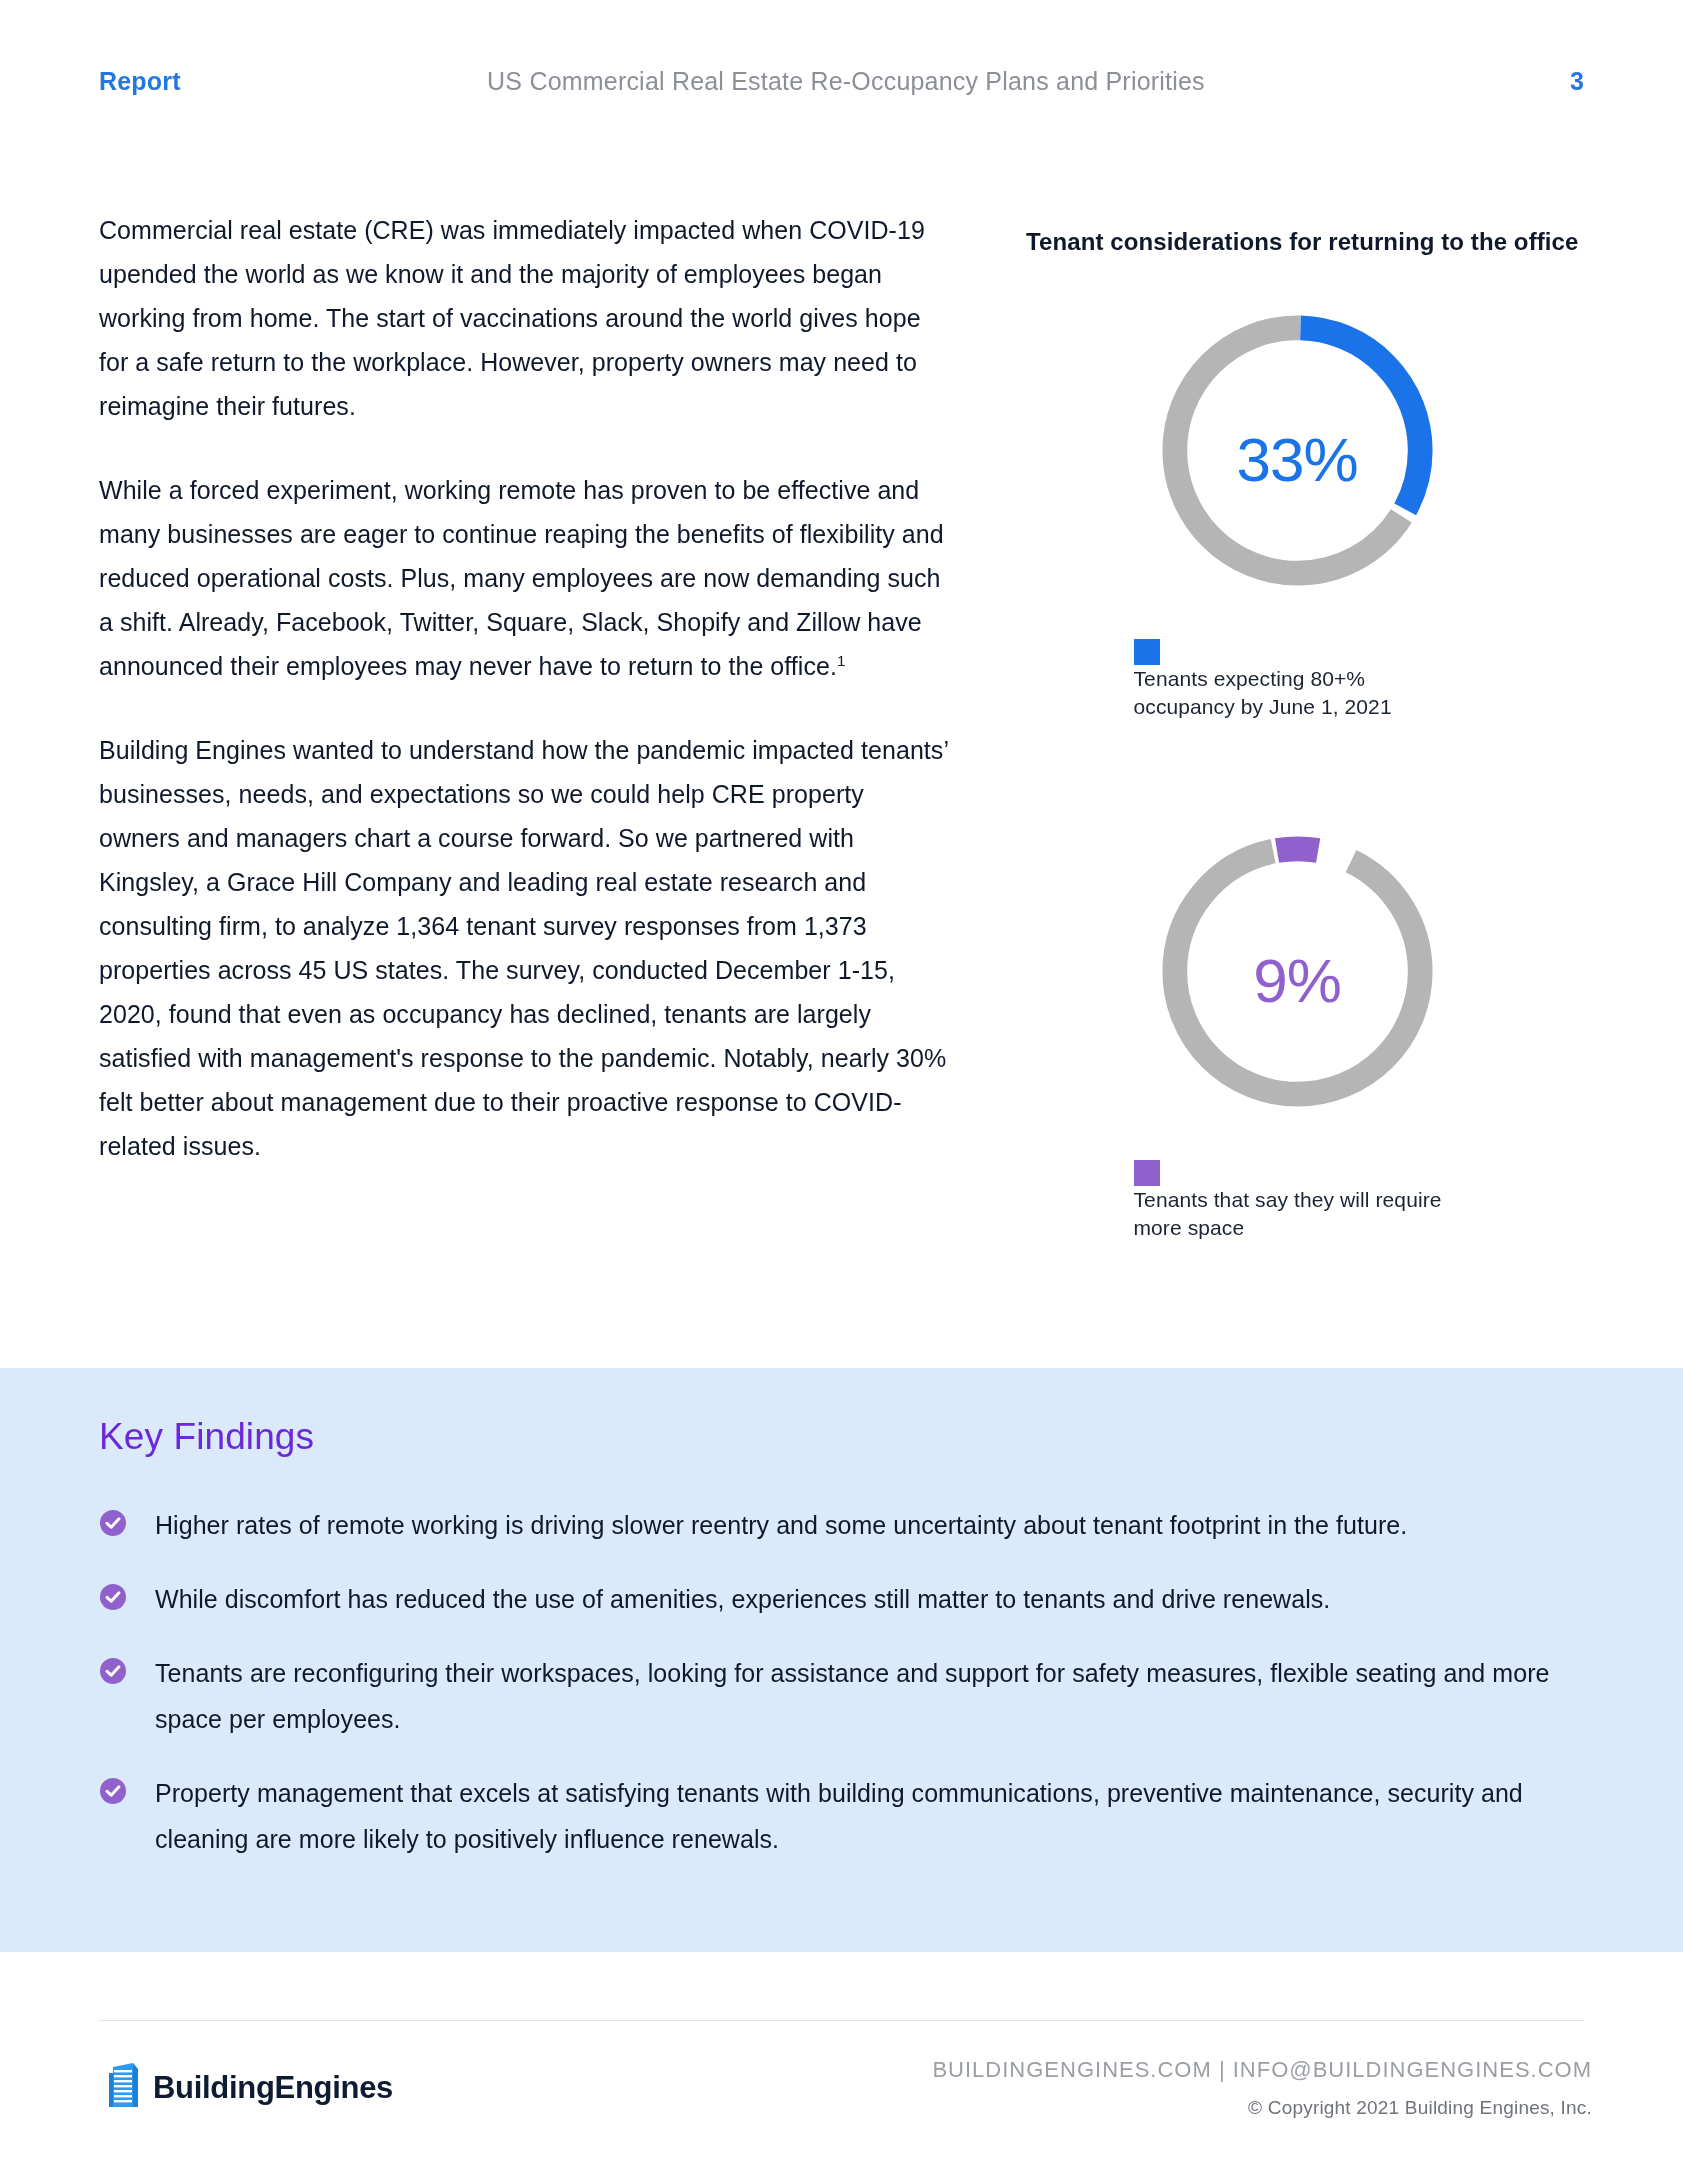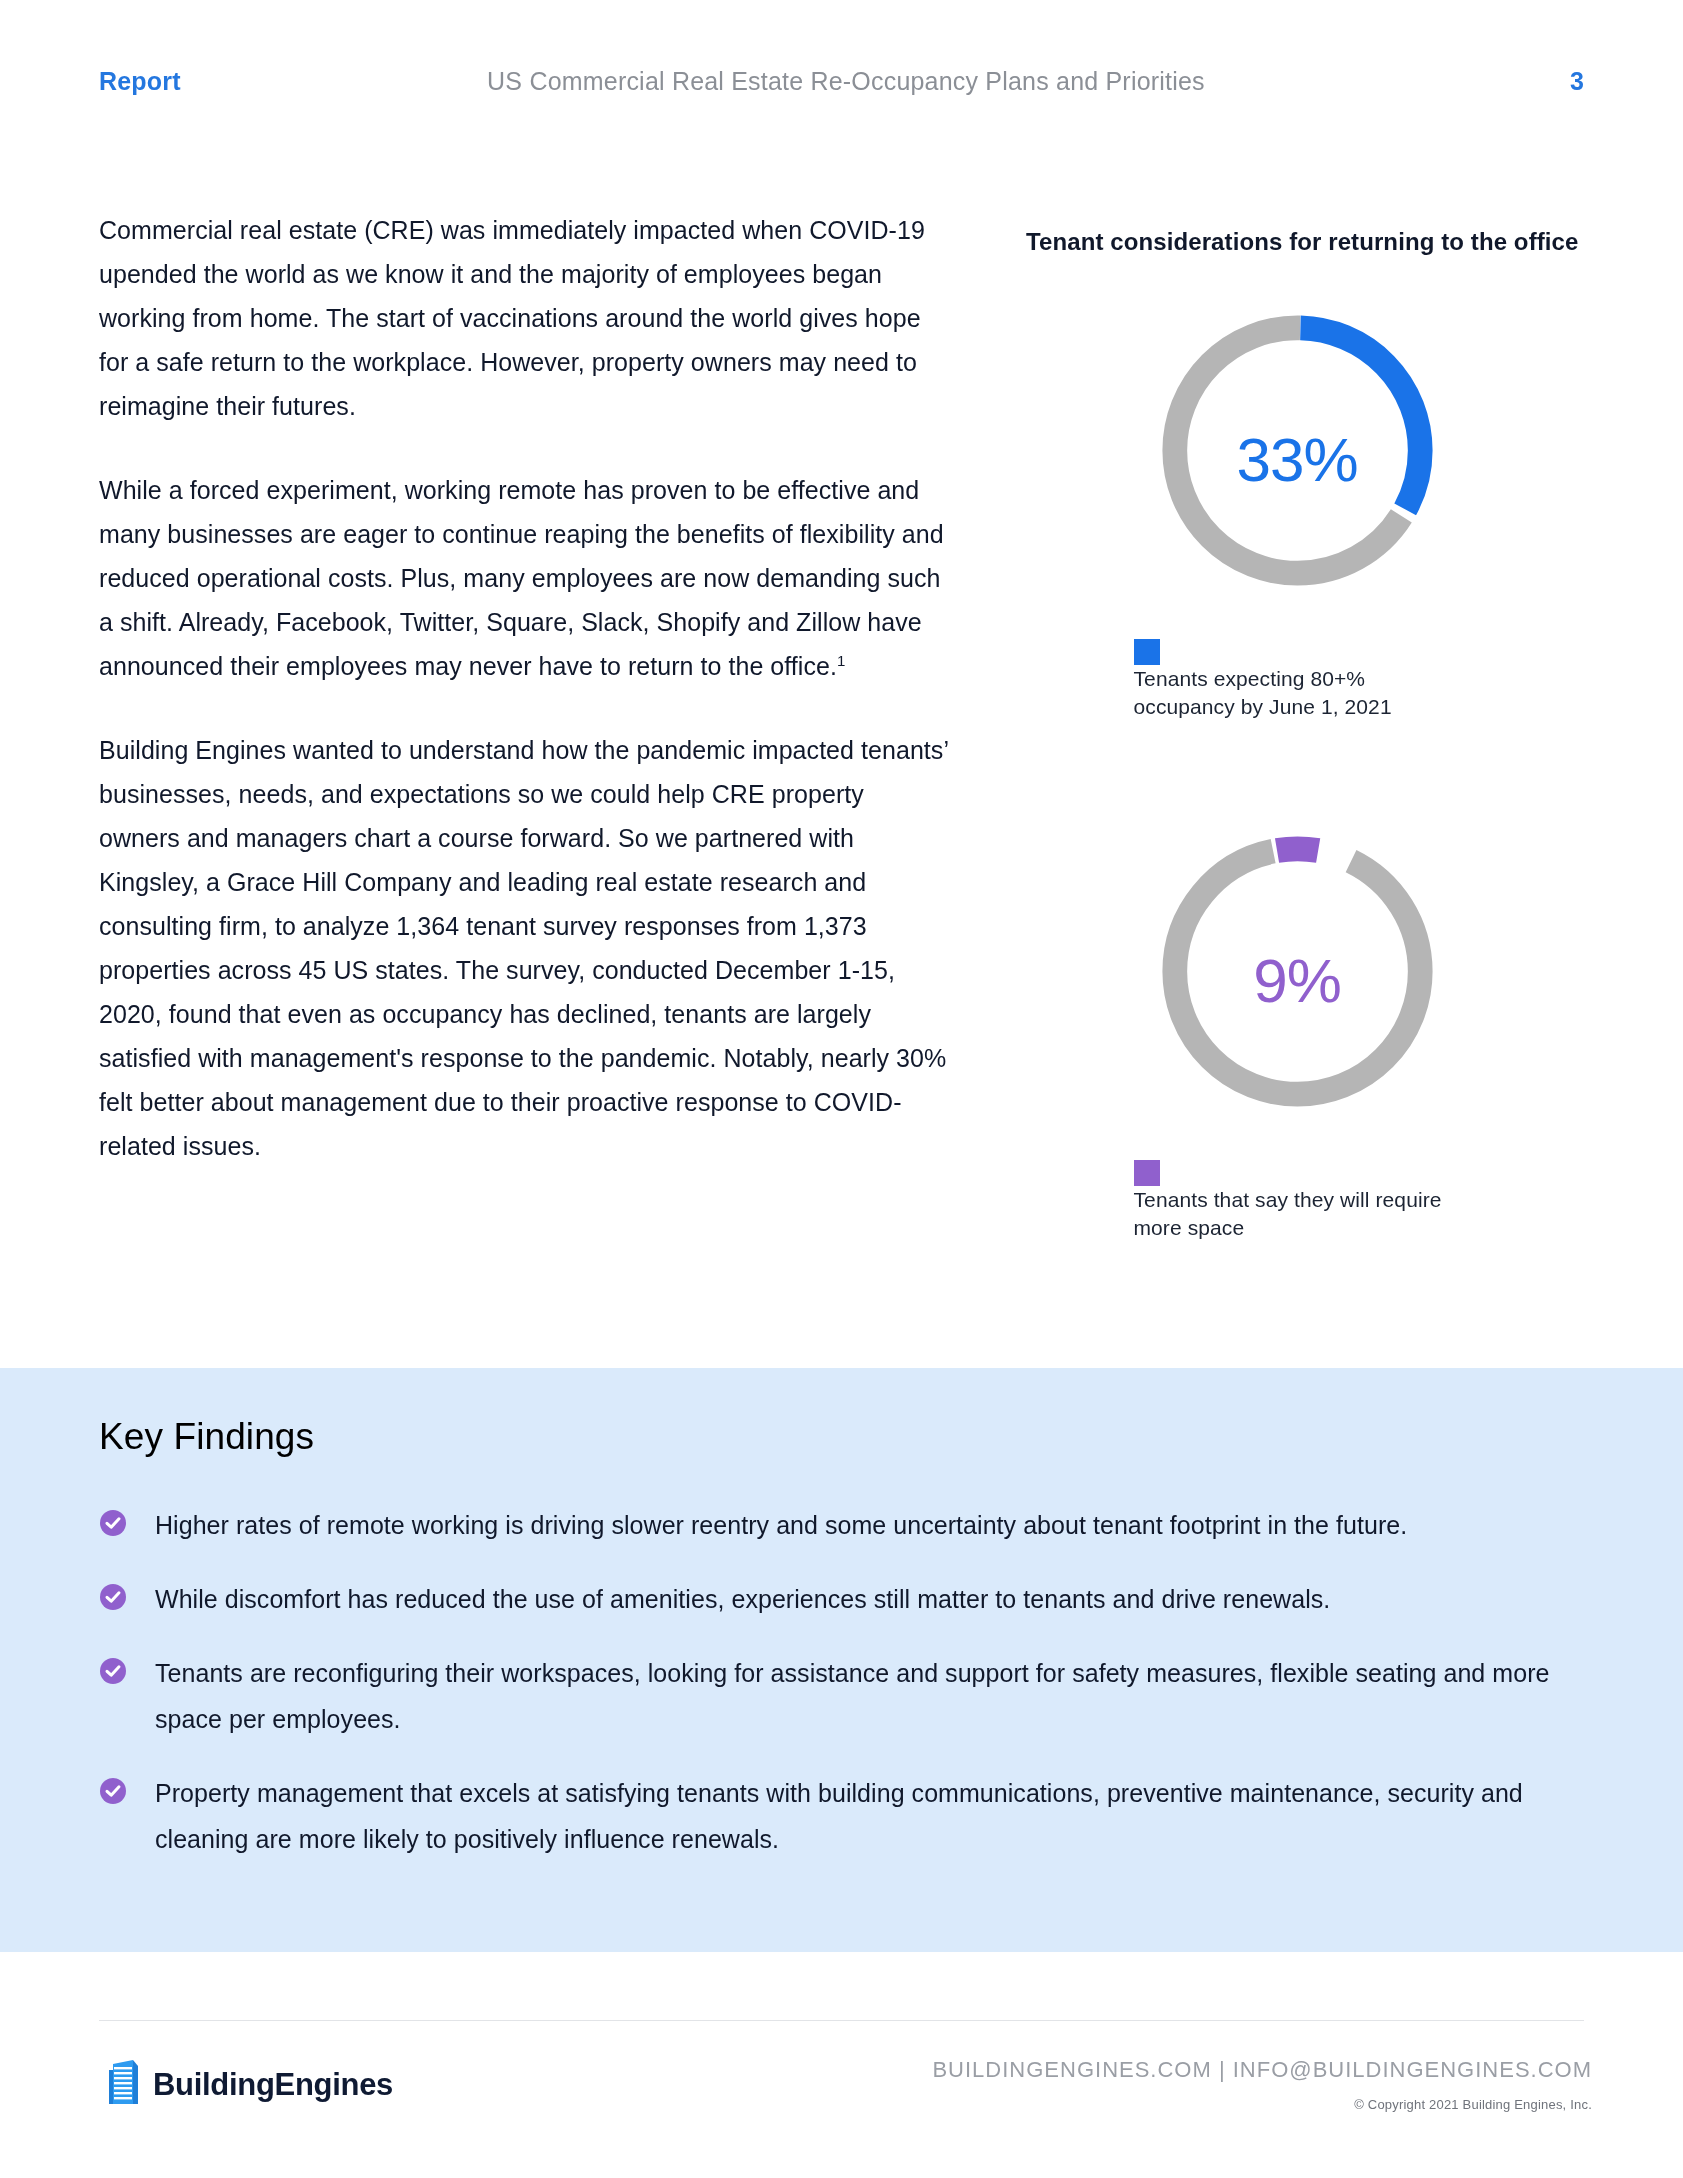--- a/index.html
+++ b/index.html
@@ -162,21 +162,21 @@
   }
   .key-inner {
     position: absolute;
     top: 48px;
     left: 99px;
     width: 1485px;
   }
   .key-title {
     font-size: 37px;
     font-weight: 500;
-    color: #000000;
+    color: #6d28d9;
     margin: 0 0 44px 0;
     letter-spacing: 0.1px;
   }
   .finding {
     display: flex;
     align-items: flex-start;
     margin-bottom: 28px;
   }
   .finding:last-child { margin-bottom: 0; }
   .check-icon {
@@ -230,21 +230,21 @@
     text-align: right;
     padding-top: 10px;
   }
   .footer-contact {
     font-size: 22px;
     color: #9a9ea5;
     letter-spacing: 1px;
     white-space: nowrap;
   }
   .footer-copy {
-    font-size: 13px;
+    font-size: 19px;
     color: #6f737b;
     margin-top: 14px;
     letter-spacing: 0.2px;
     white-space: nowrap;
   }
 </style>
 </head>
 <body>
 
 <div class="page">

